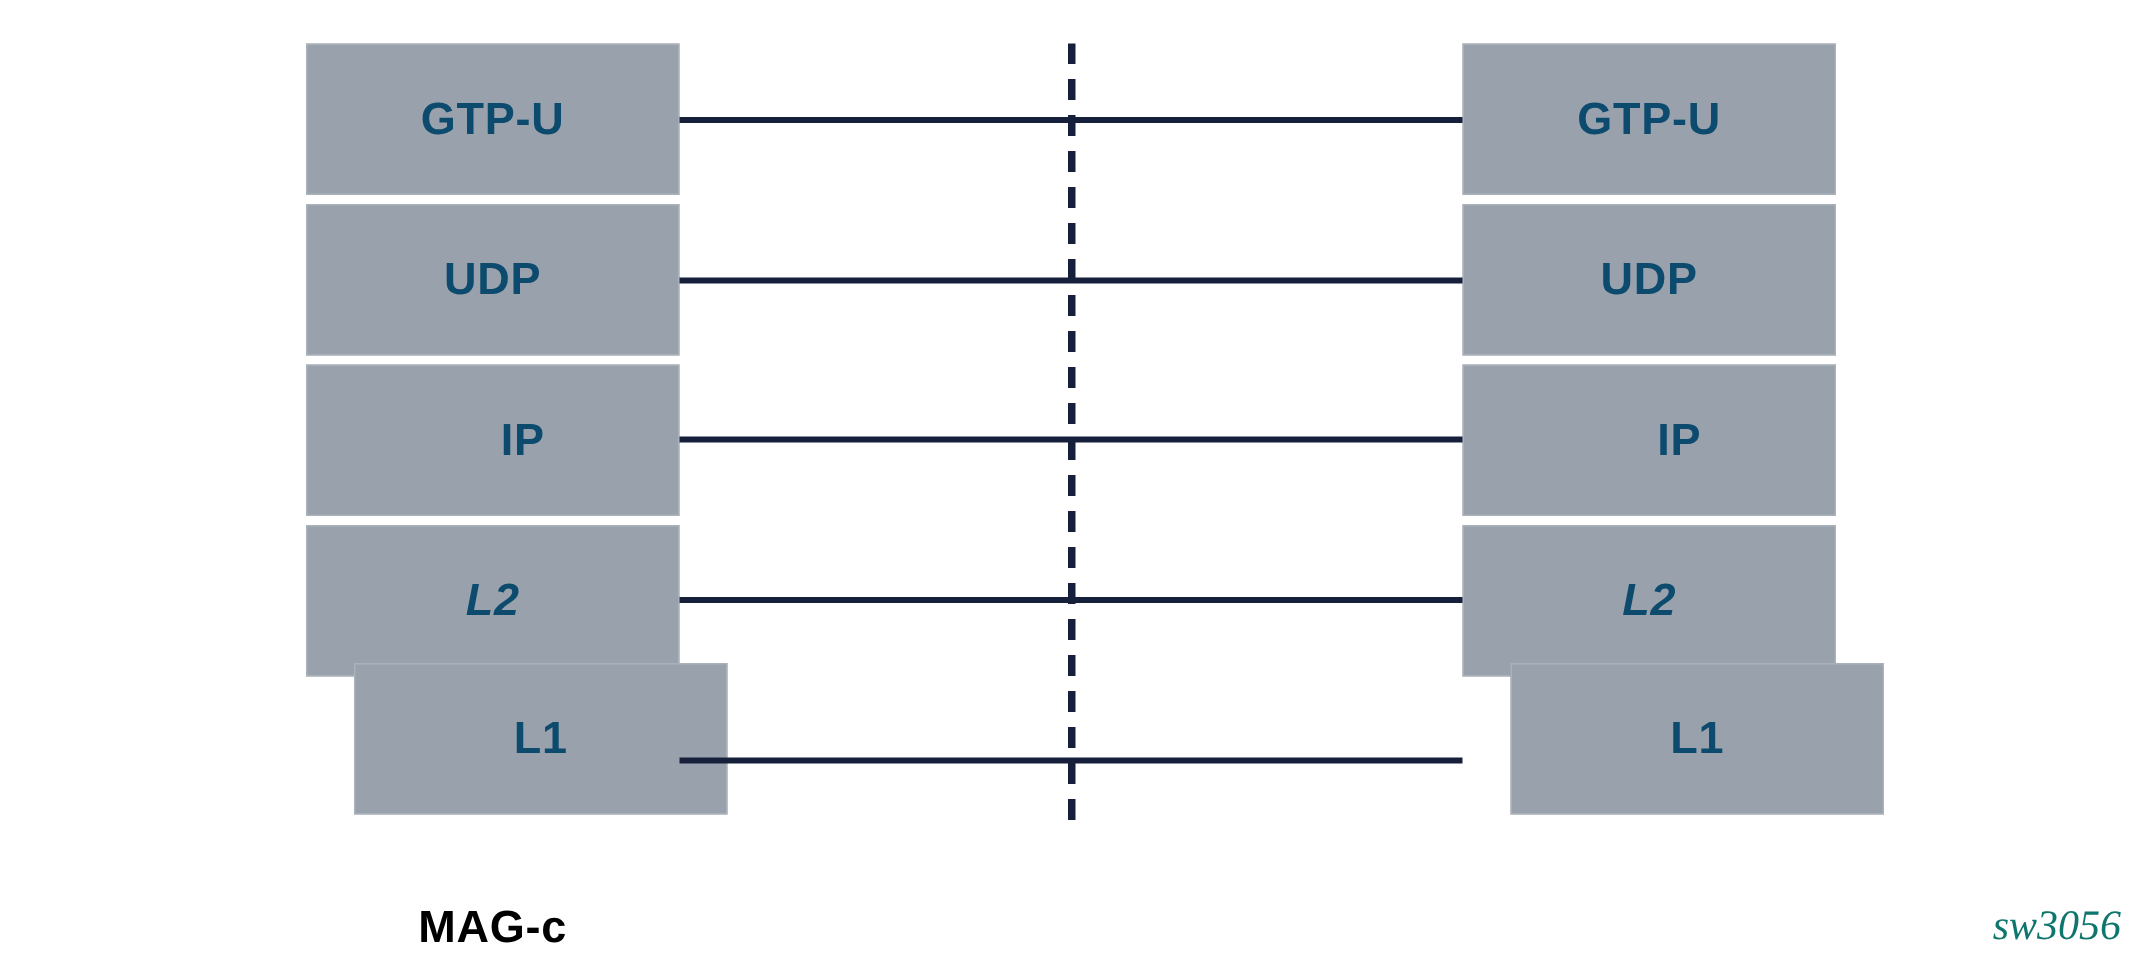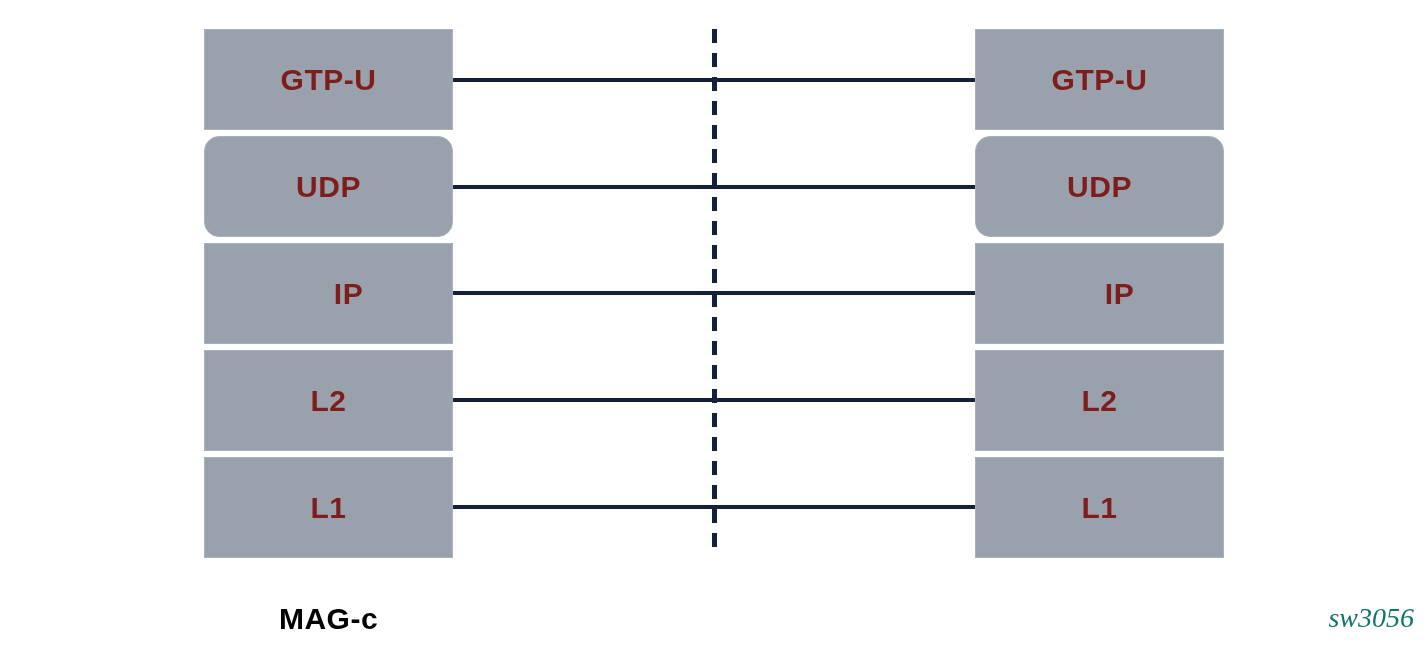--- a/index.html
+++ b/index.html
@@ -20,30 +20,30 @@
     width: 249px;
     height: 101px;
     background: #99a2ac;
     border: 1px solid #a9b1ba;
     box-sizing: border-box;
     display: flex;
     align-items: center;
     justify-content: center;
     font-size: 30px;
     font-weight: bold;
-    color: #7f1d1d;
+    color: #0c4a6e;
     letter-spacing: 0.5px;
   }
   .col-left  { left: 204px; }
   .col-right { left: 975px; }
   .row-0 { top: 29px; }
-  .row-1 { top: 136px; border-radius: 15px; }
+  .row-1 { top: 136px; }
   .row-2 { top: 243px; padding-left: 40px; }
-  .row-3 { top: 350px; }
-  .row-4 { top: 457px; }
+  .row-3 { top: 350px; font-style: italic; }
+  .row-4 { top: 442px; margin-left: 32px; }
   .connector {
     position: absolute;
     left: 453px;
     width: 522px;
     height: 4px;
     background: #16203a;
   }
   .line-0 { top: 78px; }
   .line-1 { top: 185px; }
   .line-2 { top: 291px; }

